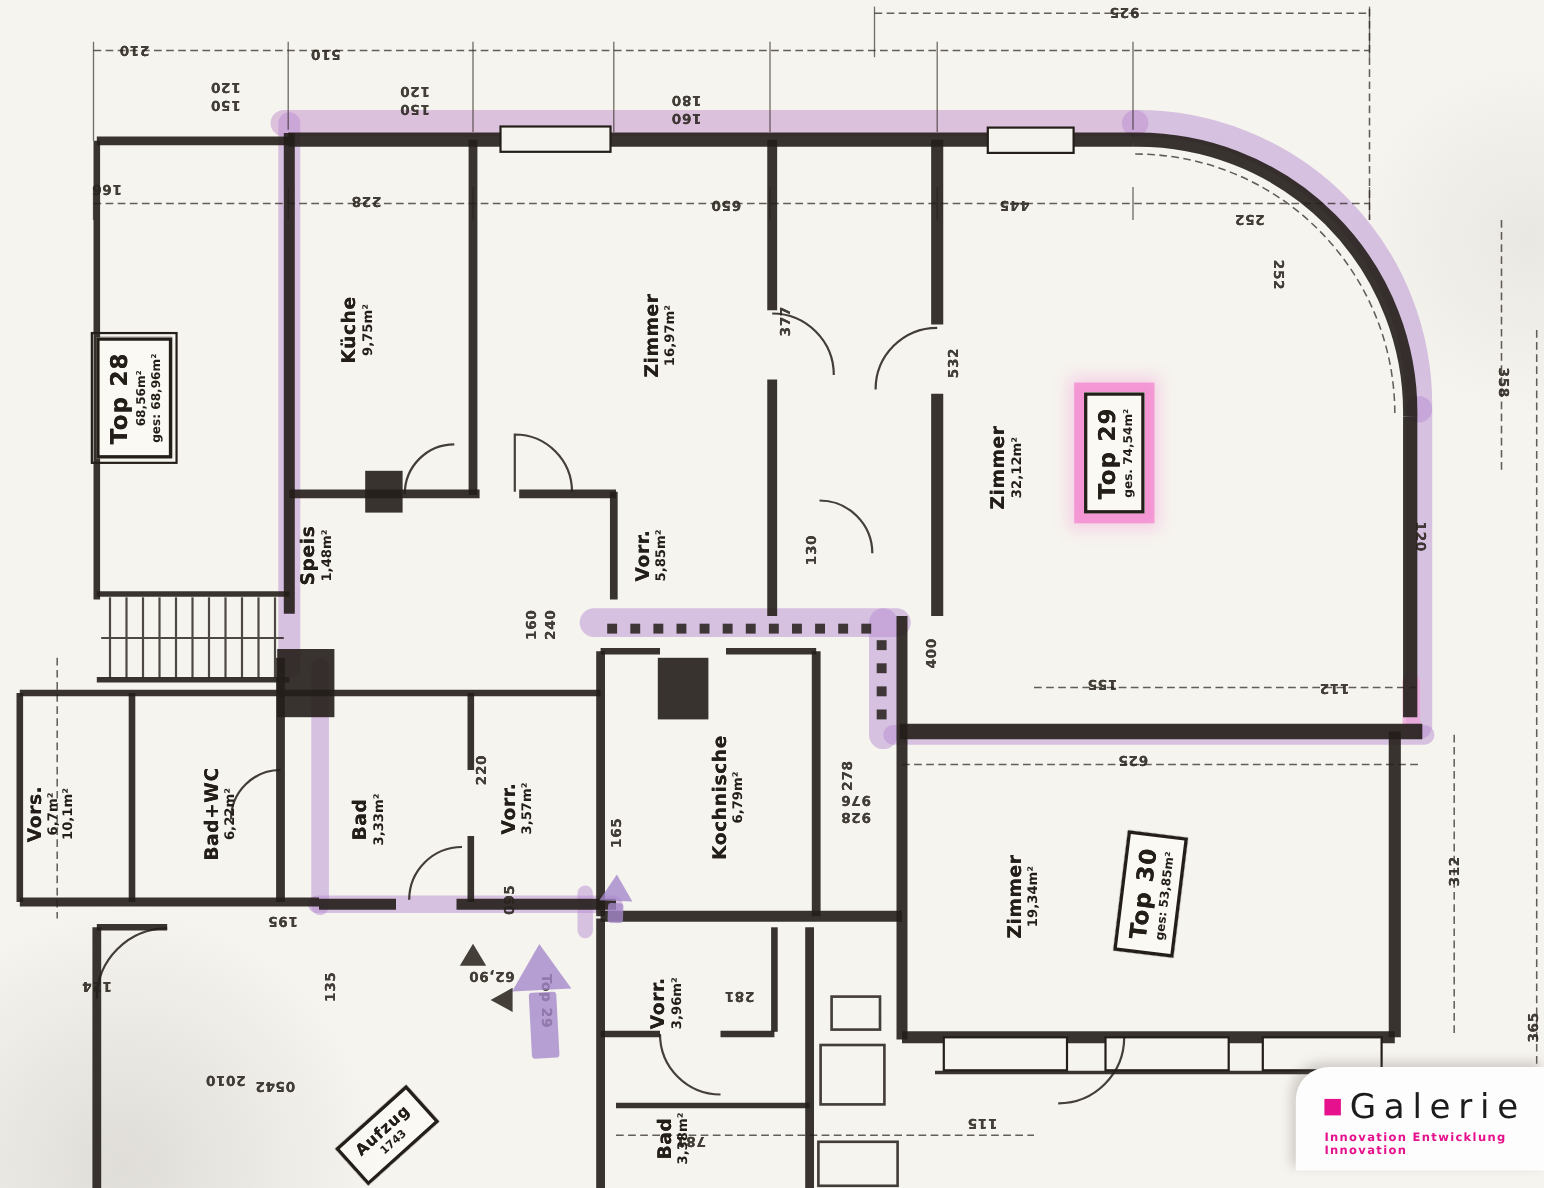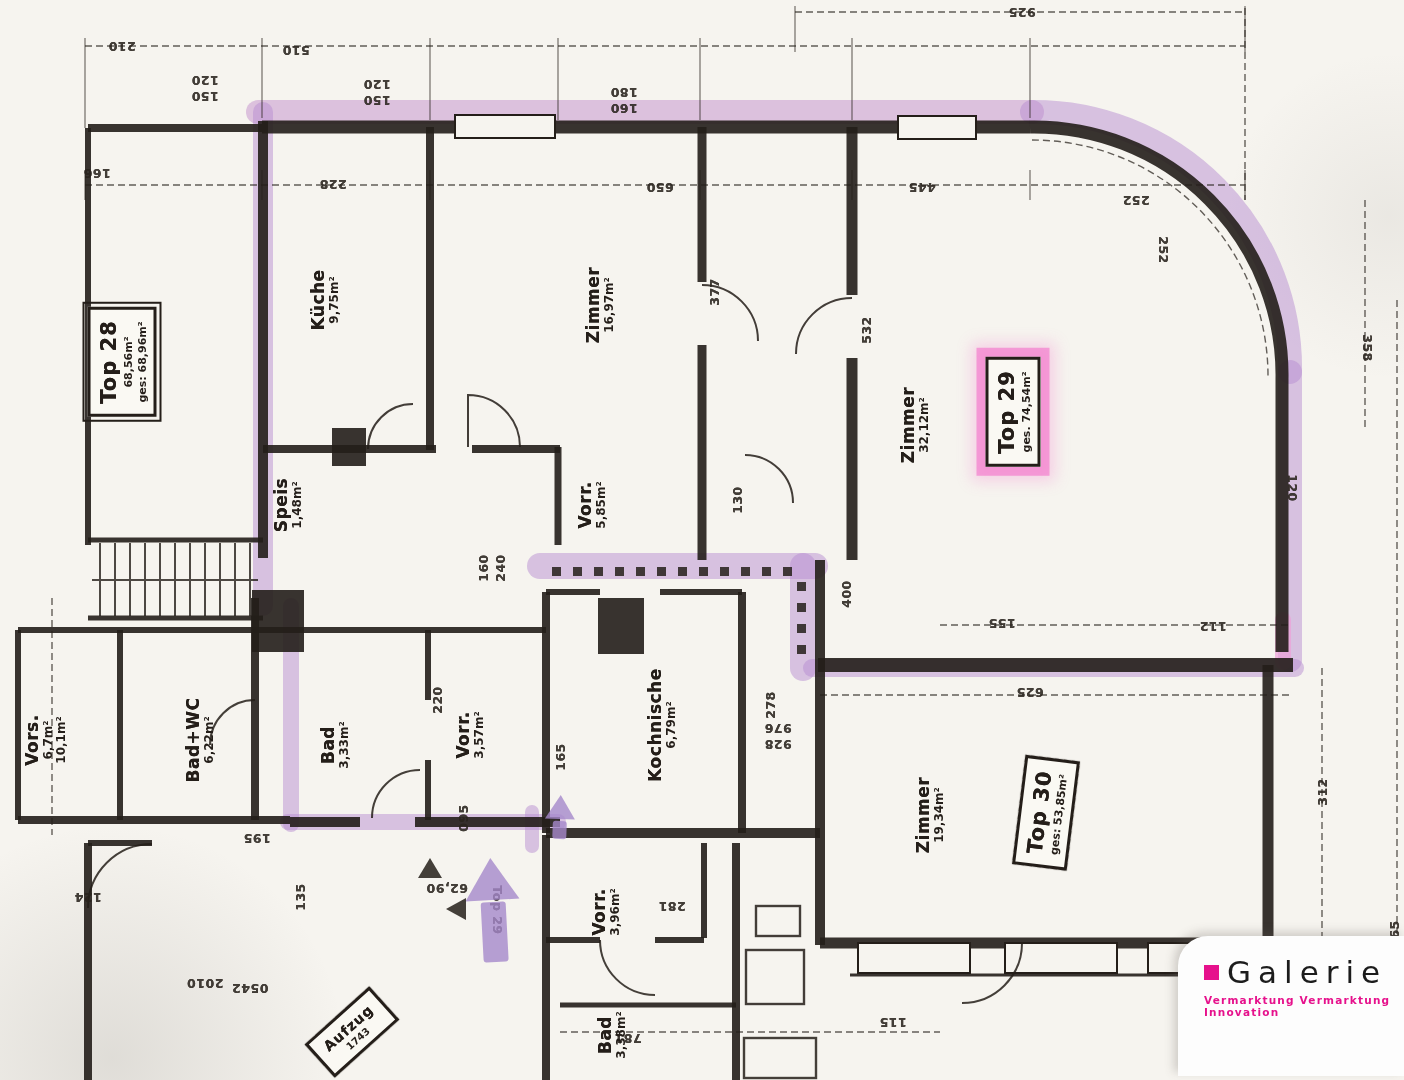--- a/index.html
+++ b/index.html
@@ -31,21 +31,21 @@
   .stamp.small .ti{font-size:14px;}
   .stamp.small .ln{font-size:10px;}
   .arrow{position:absolute;opacity:.8;}
   .arrow .head{width:0;height:0;border-left:27px solid transparent;border-right:27px solid transparent;
     border-bottom:42px solid #a689cb;margin:0 auto;}
   .arrow .stem{width:25px;height:60px;background:#a689cb;margin:2px auto 0;border-radius:3px;}
   .arrow.sm .head{border-left-width:15px;border-right-width:15px;border-bottom-width:24px;}
   .arrow.sm .stem{width:14px;height:18px;}
   .tri{position:absolute;width:0;height:0;}
   .logo{
-    position:absolute;right:0;bottom:4px;width:226px;height:140px;background:#fdfdfd;
+    position:absolute;right:0;bottom:16px;width:226px;height:94px;background:#fdfdfd;
     border-radius:30px 0 0 0;box-shadow:-4px -4px 10px rgba(90,85,80,.25);
     padding:18px 0 0 26px;box-sizing:border-box;
   }
   .logo .row1{display:flex;align-items:center;gap:8px;}
   .logo .sq{width:15px;height:15px;background:var(--accent,#e6118c);}
   .logo .g{font-size:31px;letter-spacing:7px;color:#1c1c1c;}
   .logo .row2{display:flex;align-items:center;margin-top:-4px;}
   .logo .ibar{width:11px;height:33px;background:#1c1c1c;margin-right:3px;}
   .logo .m{font-size:31px;letter-spacing:1px;color:#1c1c1c;}
   .logo .tag{margin-top:4px;font-size:10.5px;font-weight:700;letter-spacing:1.2px;color:var(--accent,#e6118c);}
@@ -345,16 +345,16 @@
   </div>
 
   <div class="tri" style="left:418px;top:858px;border-left:12px solid transparent;border-right:12px solid transparent;border-bottom:20px solid #241e19;opacity:.85;"></div>
   <div class="tri" style="left:446px;top:898px;border-top:11px solid transparent;border-bottom:11px solid transparent;border-right:20px solid #241e19;opacity:.85;"></div>
 
   <div class="logo">
     <div class="row1">
       <span class="sq"></span>
       <span class="g">Galerie</span>
     </div>
-    <div class="tag">Vermarktung  Vermarktung  Innovation</div>
+    <div class="tag">Innovation  Entwicklung  Innovation</div>
   </div>
 
 </div>
 
 </body></html>

